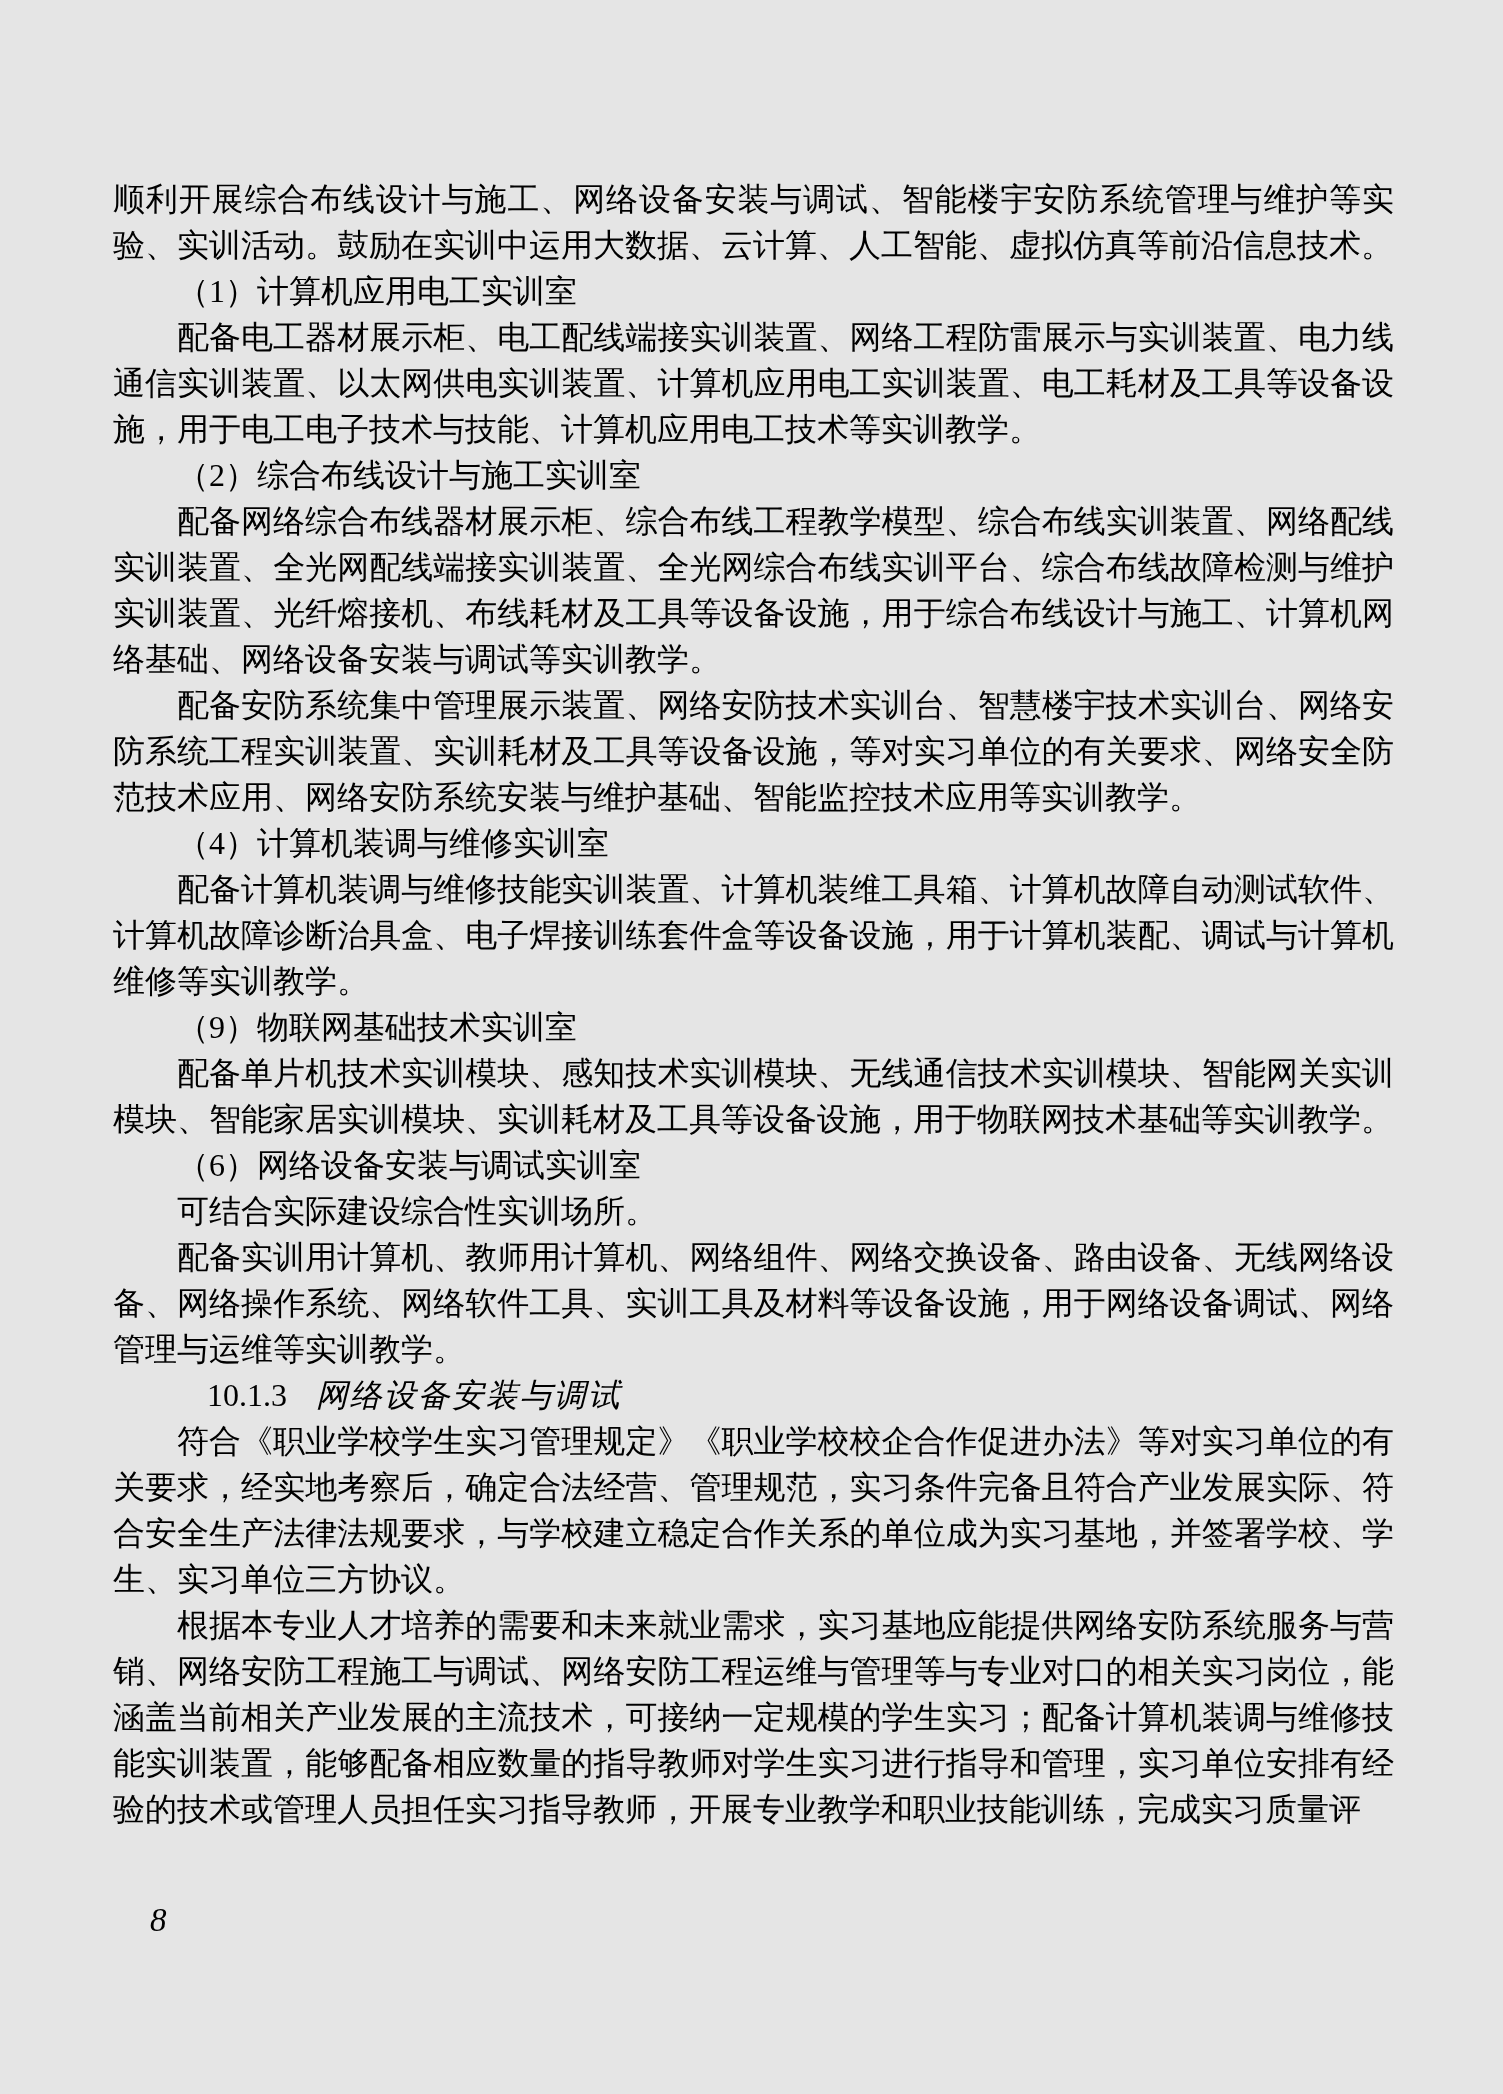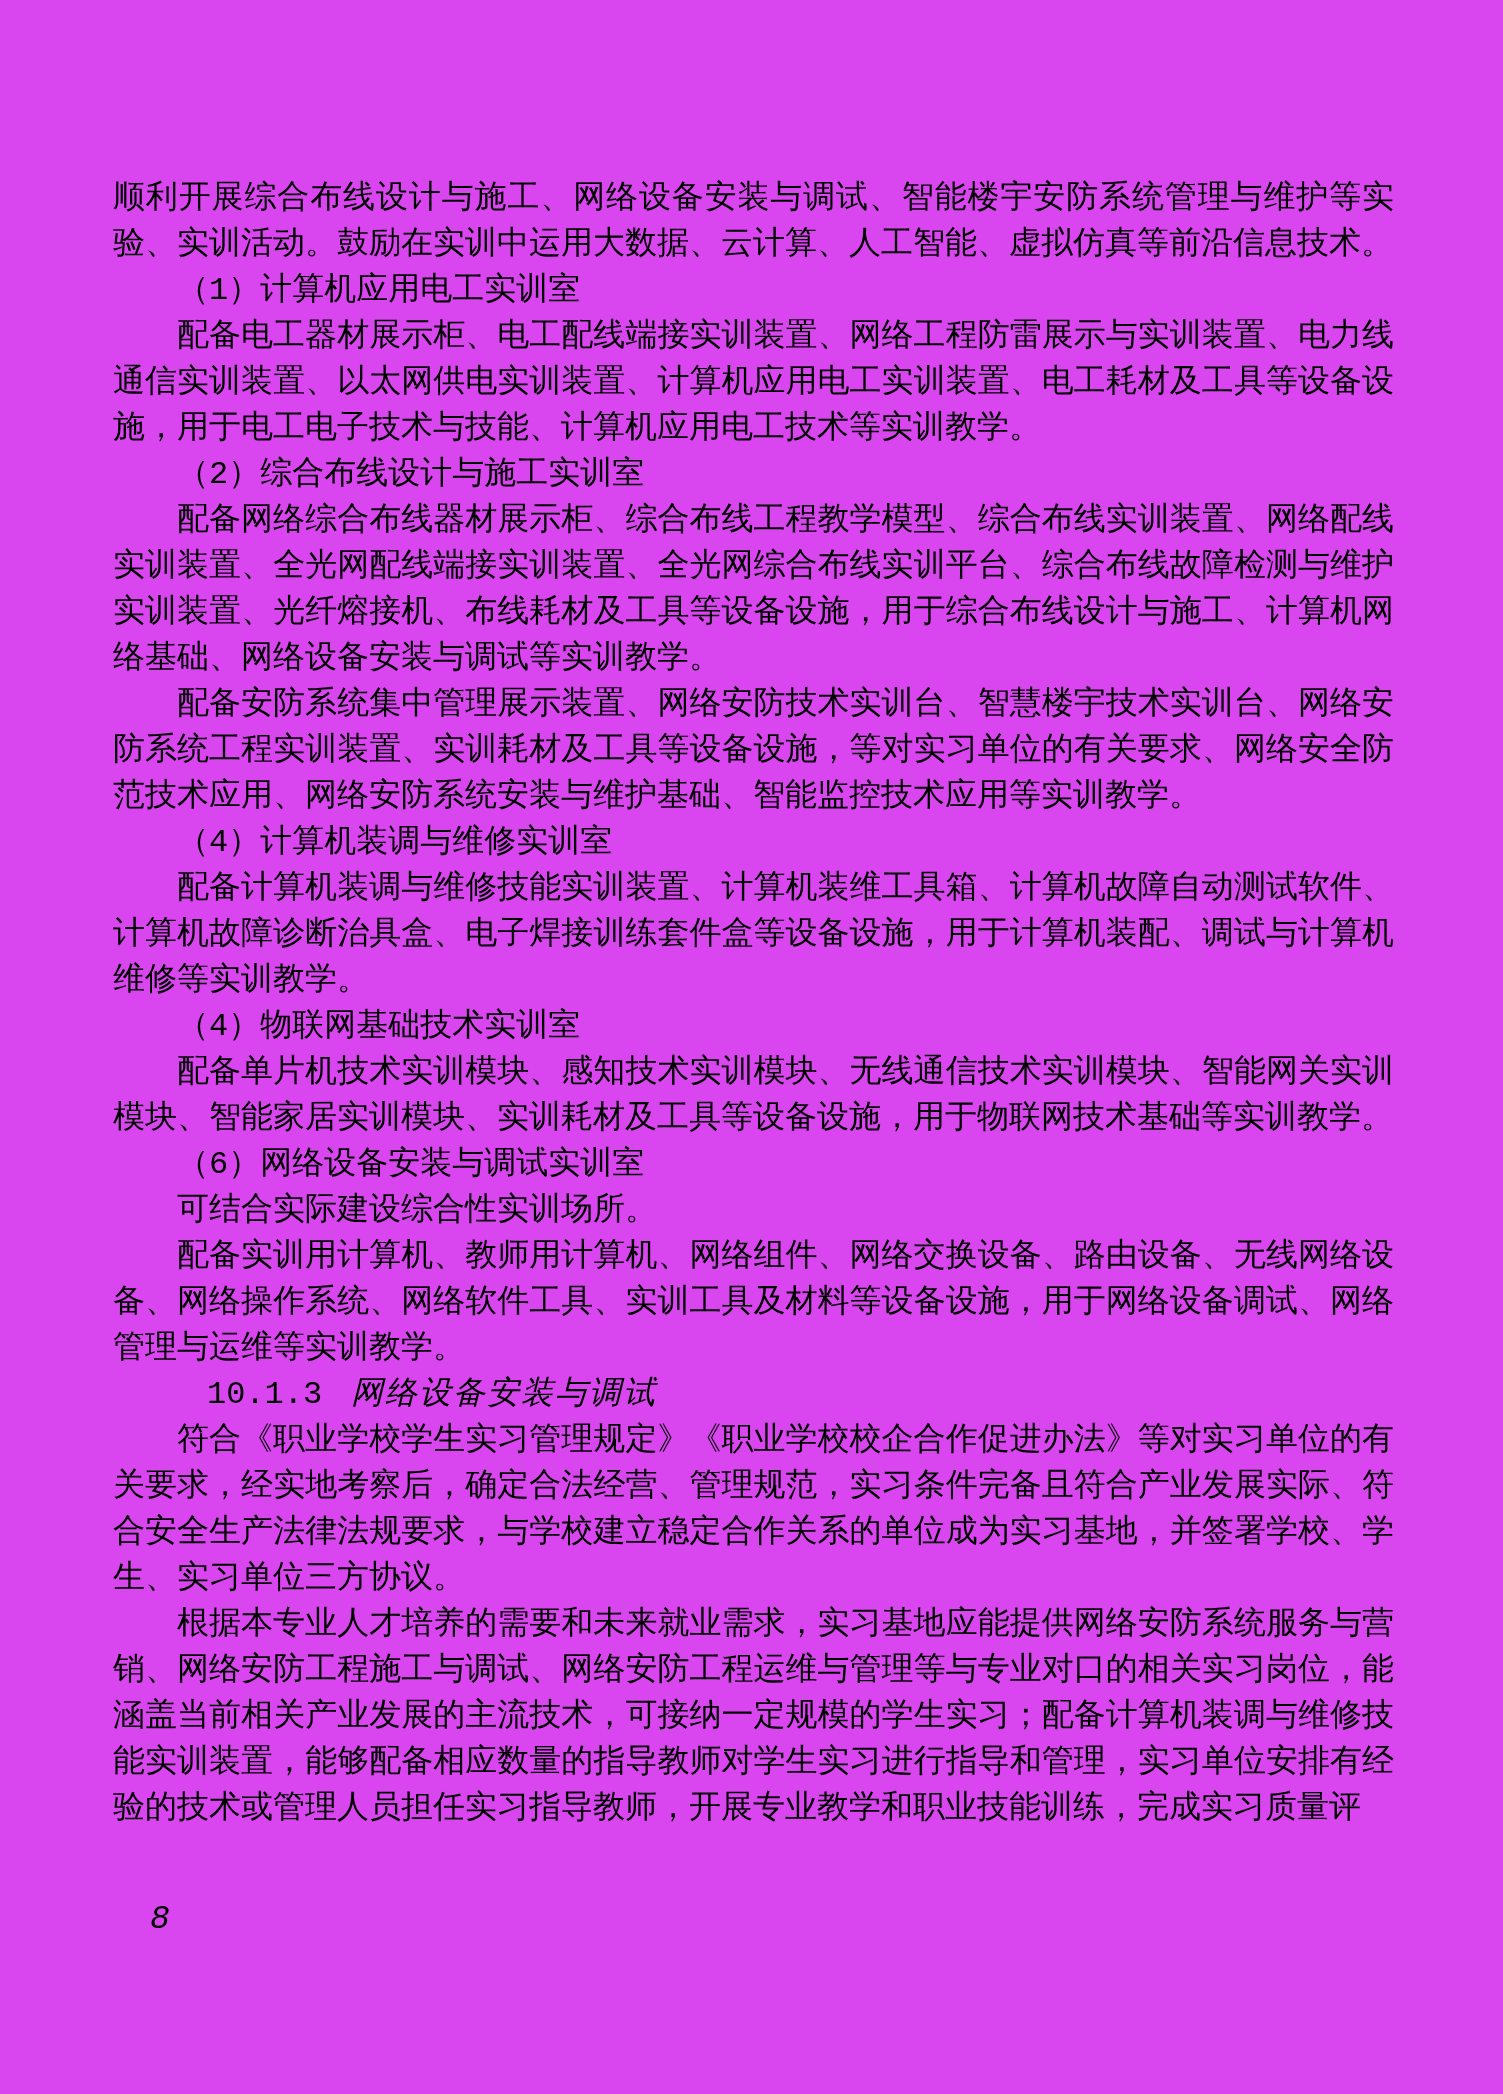--- a/index.html
+++ b/index.html
@@ -4,23 +4,23 @@
 <style>
   html, body {
     margin: 0;
     padding: 0;
     background: #ffffff;
   }
   .page {
     position: relative;
     width: 1503px;
     height: 2094px;
-    background: #d946ef;
+    background: #e5e5e5;
     overflow: hidden;
-    font-family: Liberation Mono, monospace;
+    font-family: Liberation Serif, serif;
     color: #000000;
   }
   .text-block {
     position: absolute;
     left: 113px;
     top: 176px;
     width: 1281px;
     font-size: 32px;
     line-height: 46px;
     text-align: justify;
@@ -57,21 +57,21 @@
 <div class="page">
   <div class="text-block">
       <p class="body">顺利开展综合布线设计与施工、网络设备安装与调试、智能楼宇安防系统管理与维护等实验、实训活动。鼓励在实训中运用大数据、云计算、人工智能、虚拟仿真等前沿信息技术。</p>
       <p class="item-heading indent">（1）计算机应用电工实训室</p>
       <p class="body indent">配备电工器材展示柜、电工配线端接实训装置、网络工程防雷展示与实训装置、电力线通信实训装置、以太网供电实训装置、计算机应用电工实训装置、电工耗材及工具等设备设施，用于电工电子技术与技能、计算机应用电工技术等实训教学。</p>
       <p class="item-heading indent">（2）综合布线设计与施工实训室</p>
       <p class="body indent">配备网络综合布线器材展示柜、综合布线工程教学模型、综合布线实训装置、网络配线实训装置、全光网配线端接实训装置、全光网综合布线实训平台、综合布线故障检测与维护实训装置、光纤熔接机、布线耗材及工具等设备设施，用于综合布线设计与施工、计算机网络基础、网络设备安装与调试等实训教学。</p>
       <p class="body indent">配备安防系统集中管理展示装置、网络安防技术实训台、智慧楼宇技术实训台、网络安防系统工程实训装置、实训耗材及工具等设备设施，等对实习单位的有关要求、网络安全防范技术应用、网络安防系统安装与维护基础、智能监控技术应用等实训教学。</p>
       <p class="item-heading indent">（4）计算机装调与维修实训室</p>
       <p class="body indent">配备计算机装调与维修技能实训装置、计算机装维工具箱、计算机故障自动测试软件、计算机故障诊断治具盒、电子焊接训练套件盒等设备设施，用于计算机装配、调试与计算机维修等实训教学。</p>
-      <p class="item-heading indent">（4）物联网基础技术实训室</p>
+      <p class="item-heading indent">（9）物联网基础技术实训室</p>
       <p class="body indent">配备单片机技术实训模块、感知技术实训模块、无线通信技术实训模块、智能网关实训模块、智能家居实训模块、实训耗材及工具等设备设施，用于物联网技术基础等实训教学。</p>
       <p class="item-heading indent">（6）网络设备安装与调试实训室</p>
       <p class="body indent">可结合实际建设综合性实训场所。</p>
       <p class="body indent">配备实训用计算机、教师用计算机、网络组件、网络交换设备、路由设备、无线网络设备、网络操作系统、网络软件工具、实训工具及材料等设备设施，用于网络设备调试、网络管理与运维等实训教学。</p>
       <p class="section-heading indent"><span class="h-num">10.1.3</span><span class="h-title">网络设备安装与调试</span></p>
       <p class="body indent">符合《职业学校学生实习管理规定》《职业学校校企合作促进办法》等对实习单位的有关要求，经实地考察后，确定合法经营、管理规范，实习条件完备且符合产业发展实际、符合安全生产法律法规要求，与学校建立稳定合作关系的单位成为实习基地，并签署学校、学生、实习单位三方协议。</p>
       <p class="body indent">根据本专业人才培养的需要和未来就业需求，实习基地应能提供网络安防系统服务与营销、网络安防工程施工与调试、网络安防工程运维与管理等与专业对口的相关实习岗位，能涵盖当前相关产业发展的主流技术，可接纳一定规模的学生实习；配备计算机装调与维修技能实训装置，能够配备相应数量的指导教师对学生实习进行指导和管理，实习单位安排有经验的技术或管理人员担任实习指导教师，开展专业教学和职业技能训练，完成实习质量评</p>
     </div>
   <div class="footer-page-number">8</div>
 </div>

